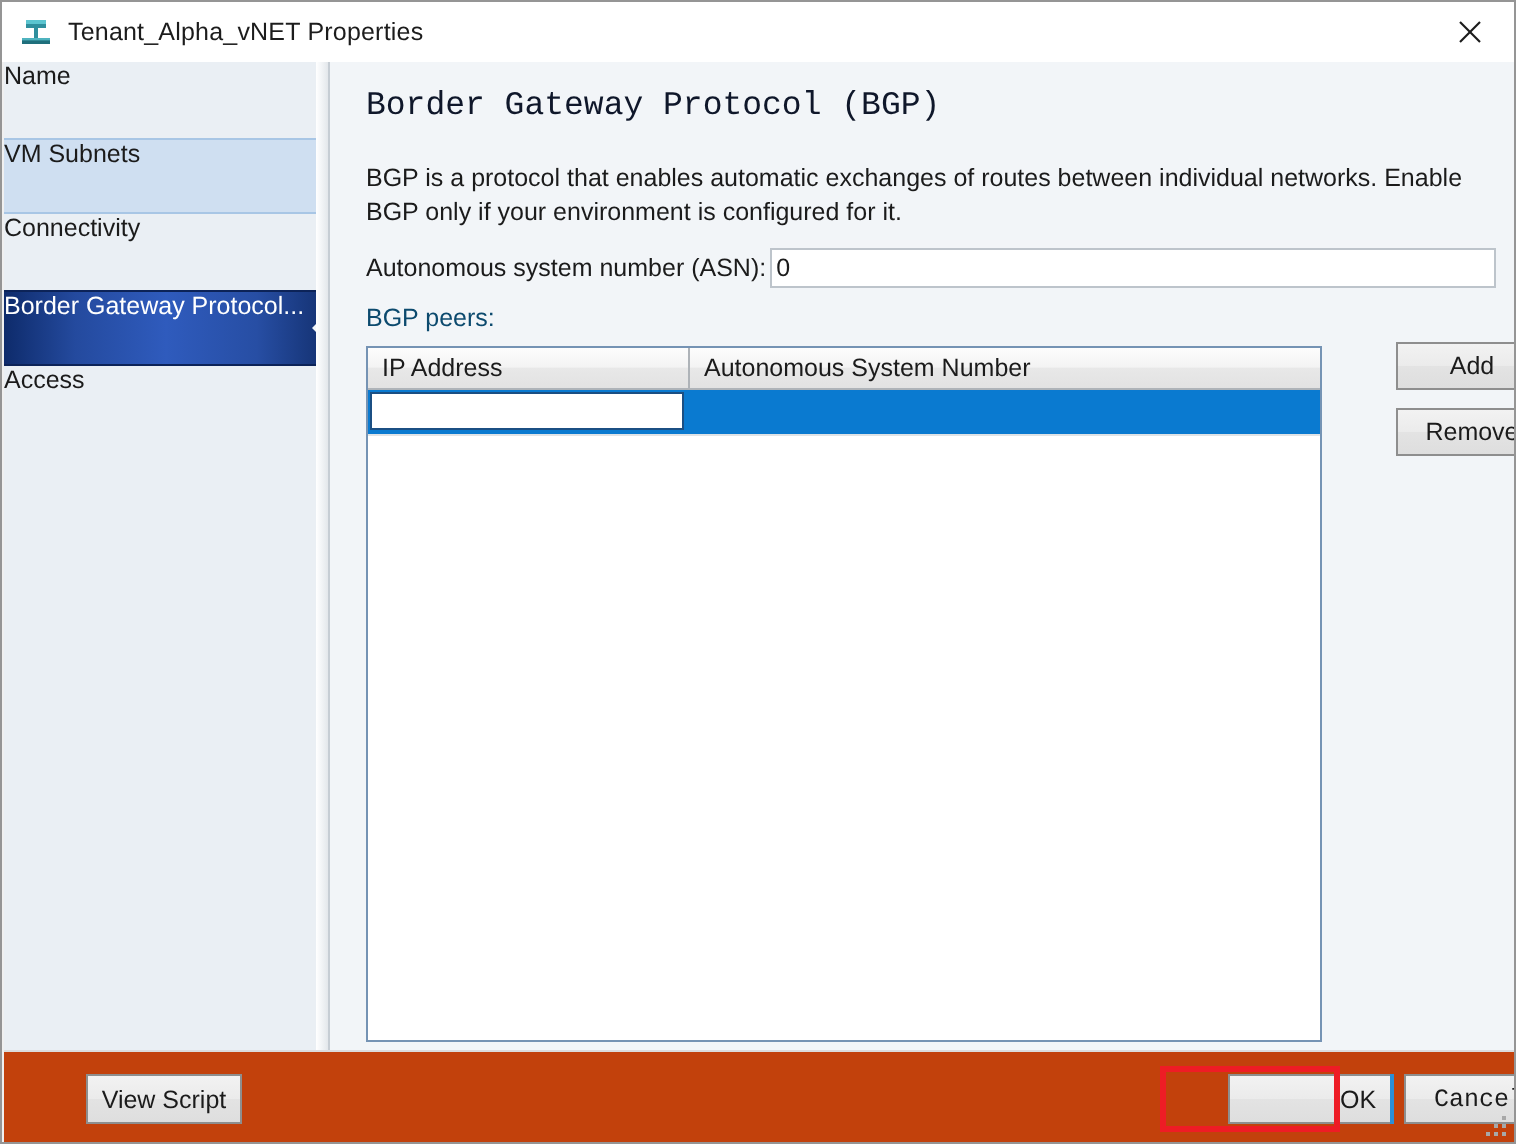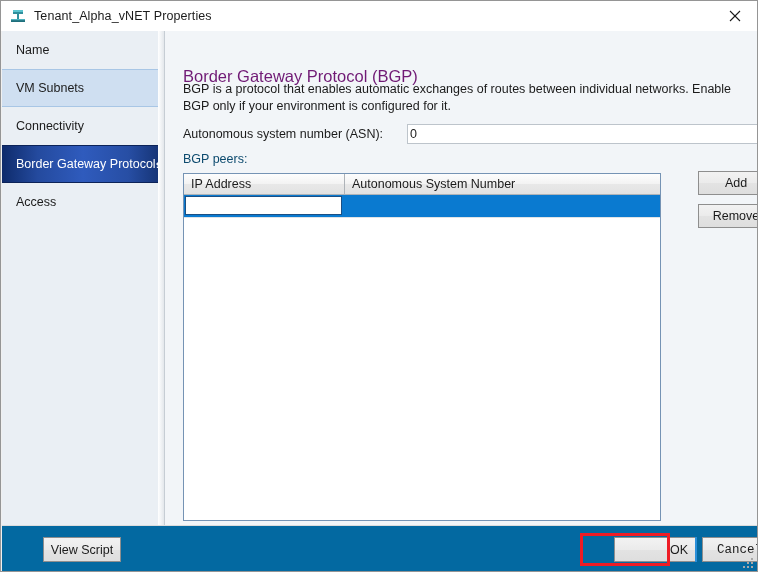--- a/index.html
+++ b/index.html
@@ -89,22 +89,20 @@
     position: absolute;
     right: 0; top: 0;
     width: 6px;
     height: 494px;
     background: linear-gradient(to right,#ffffff 0%, #f4f6f8 40%, #e3e7eb 100%);
   }
   .nav-item {
     position: relative;
     height: 38px;
     display: flex;
-    align-items: center;
-    padding-left: 14px;
     font-size: 12.5px;
     color: #1b1b1b;
     box-sizing: border-box;
     cursor: default;
     white-space: nowrap;
   }
   .nav-item.hover {
     background: #cfdff1;
     border-top: 1px solid #a8c6e5;
     border-bottom: 1px solid #a8c6e5;
@@ -132,24 +130,25 @@
     left: 164px;
     top: 0;
     width: 591px;
     height: 494px;
     background: #f2f5f8;
     box-sizing: border-box;
   }
   .page-title {
     position: absolute;
     left: 17px;
-    top: 36px;
+    top: 12px;
     font-size: 16.5px;
-    color: #701a75;
+    color: #0f172a;
     white-space: nowrap;
+    font-family: Liberation Mono, monospace;
   }
   .page-desc {
     position: absolute;
     left: 17px;
     top: 50px;
     width: 568px;
     font-size: 12.5px;
     color: #1b1b1b;
     line-height: 17px;
   }
@@ -158,21 +157,21 @@
     position: absolute;
     left: 17px;
     top: 93px;
     display: flex;
     align-items: center;
   }
   .asn-label {
     font-size: 12.5px;
     color: #1b1b1b;
     white-space: nowrap;
-    margin-right: 24px;
+    margin-right: 2px;
   }
   .asn-input {
     width: 363px;
     height: 20px;
     box-sizing: border-box;
     border: 1px solid #bdc4cb;
     background: #ffffff;
     font-family: "Liberation Sans", sans-serif;
     font-size: 12.5px;
     color: #1b1b1b;
@@ -274,21 +273,21 @@
     margin-bottom: 9px;
   }
 
   
   .footer {
     position: absolute;
     left: 1px;
     top: 524px;
     width: 755px;
     height: 46px;
-    background: #0369a1;
+    background: #c2410c;
     border-top: 1px solid #dcdcdc;
   }
   .btn-footer {
     position: absolute;
     height: 25px;
     top: 11px;
   }
   #view-script-btn { left: 11px; width: 78px; }
   #ok-btn { left: 582px; width: 82px; padding-left: 48px; }
   #cancel-btn { left: 670px; width: 75px; font-family: Liberation Mono, monospace; }

